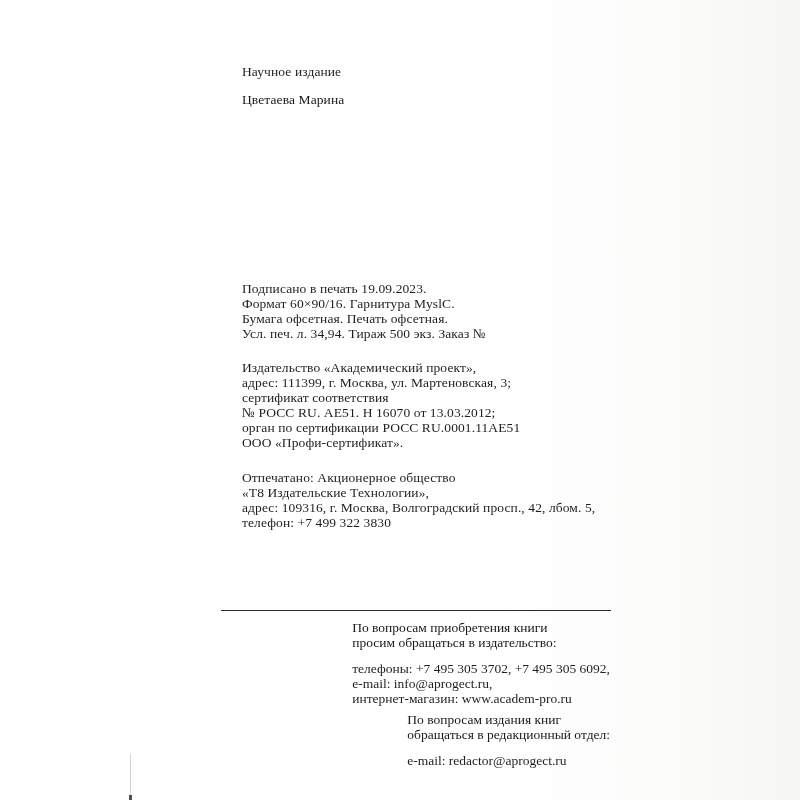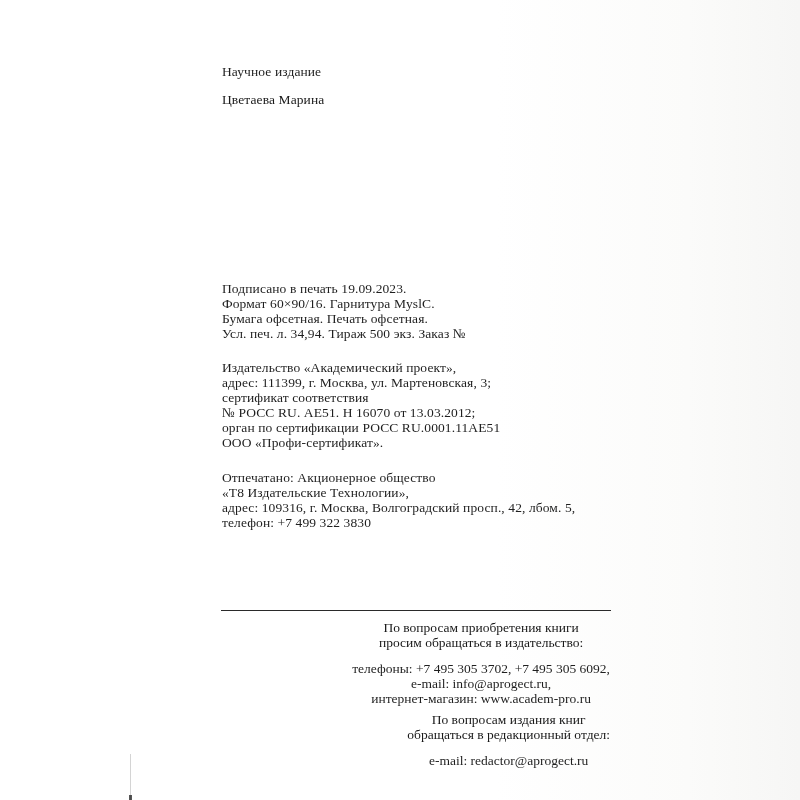--- a/index.html
+++ b/index.html
@@ -18,34 +18,34 @@
   }
   .block {
     position: absolute;
     left: 222px;
     font-size: 13.5px;
     line-height: 15px;
     letter-spacing: 0.1px;
     white-space: nowrap;
   }
   .bold { font-weight: normal; color: #191919; }
-  .line { min-height: 15px; }
+  .line { min-height: 15px; margin-left: 20px; }
 
   .rule {
     position: absolute;
     left: 221px;
     top: 610px;
     width: 390px;
     height: 0;
     border-top: 1.6px solid #2a2a2a;
   }
   .contact {
     position: absolute;
     right: 190px;
-    text-align: center;
+    text-align: left;
     font-size: 13.5px;
     line-height: 15px;
     white-space: nowrap;
   }
   .contact .details { margin-top: 11px; }
   .scan-line {
     position: absolute;
     left: 130px;
     top: 754px;
     width: 1px;

